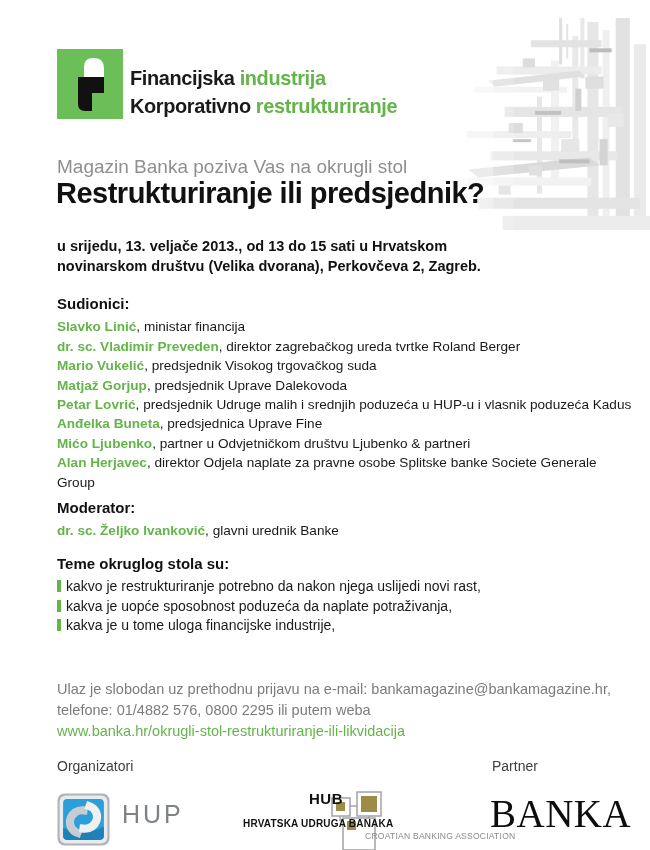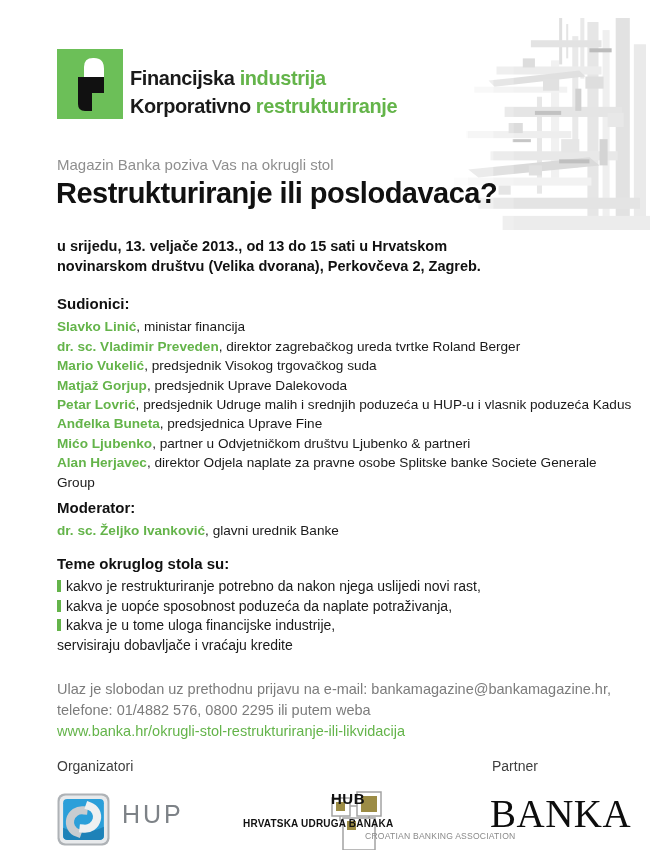--- a/index.html
+++ b/index.html
@@ -21,21 +21,21 @@
     letter-spacing:-0.4px;
     transform: scaleX(0.95); transform-origin: left top;
     white-space: nowrap;
   }
   .green-txt { color:#64b44a; }
 
   
   .arch { position:absolute; right:0; top:6px; width:212px; height:212px; z-index:0; }
 
   
-  .kicker { position:absolute; left:57px; top:144px; font-size:15px; color:#8f8f8f; z-index:2; }
+  .kicker { position:absolute; left:57px; top:144px; font-size:19px; color:#8f8f8f; z-index:2; }
   .title  {
     position:absolute; left:56px; top:165px;
     font-size:29px; font-weight:bold; letter-spacing:-0.5px; color:#111;
     z-index:2; white-space:nowrap;
   }
   .when {
     position:absolute; left:57px; top:224px;
     font-size:14.5px; font-weight:bold; line-height:20px; color:#111;
   }
 
@@ -63,21 +63,21 @@
   .label-partner { left:492px; top:746px; }
 
   .hup-logo { position:absolute; left:57px; top:781px; width:53px; height:53px; }
   .hup-abbr {
     position:absolute; left:122px; top:788px;
     font-size:25px; color:#7d8287; letter-spacing:3px;
   }
   .hup-sub { position:absolute; left:122px; top:840px; font-size:11.5px; color:#8b9094; }
 
   .hub-block { position:absolute; left:243px; top:772px; width:225px; height:70px; }
-  .hub-abbr { position:absolute; left:88px; top:6px; font-size:15px; font-weight:bold; color:#111; letter-spacing:0.5px; }
+  .hub-abbr { position:absolute; left:66px; top:6px; font-size:15px; font-weight:bold; color:#111; letter-spacing:0.5px; }
   .hub-hr { position:absolute; left:0; top:34px; font-size:10px; font-weight:bold; color:#111; letter-spacing:0.2px; white-space:nowrap; }
   .hub-en { position:absolute; left:122px; top:47px; font-size:8.6px; color:#8a8a8a; letter-spacing:0.2px; white-space:nowrap; }
   .hub-mark { position:absolute; left:66px; top:2px; }
 
   .banka-logo {
     position:absolute; left:490px; top:779px;
     font-family:"Liberation Serif", serif; font-weight:normal;
     font-size:39px; letter-spacing:0.5px; color:#0d0d0d;
   }
 </style>
@@ -132,21 +132,21 @@
     <rect x="120" y="140" width="30" height="4" fill="#bfbfbf"></rect>
     <rect x="74" y="120" width="18" height="3" fill="#c6c6c6"></rect>
     <rect x="160" y="120" width="8" height="26" fill="#d4d4d4"></rect>
     <rect x="136" y="70" width="6" height="22" fill="#d0d0d0"></rect>
     <rect x="0" y="0" width="30" height="210" fill="#ffffff" opacity="0.75"></rect>
     <rect x="30" y="0" width="25" height="210" fill="#ffffff" opacity="0.45"></rect>
     <rect x="55" y="0" width="20" height="210" fill="#ffffff" opacity="0.2"></rect>
   </svg>
 
   <div class="kicker">Magazin Banka poziva Vas na okrugli stol</div>
-  <h1 class="title">Restrukturiranje ili poslodavaca?</h1>
+  <h1 class="title">Restrukturiranje ili predsjednik?</h1>
   <div class="when">
     <div>u srijedu, 13. veljače 2013., od 13 do 15 sati u Hrvatskom</div>
     <div>novinarskom društvu (Velika dvorana), Perkovčeva 2, Zagreb.</div>
   </div>
 
   <div class="participants">
     <div class="section-heading">Sudionici:</div>
     <div class="p-row"><span class="p-name">Slavko Linić</span><span>, ministar financija</span></div>
     <div class="p-row"><span class="p-name">dr. sc. Vladimir Preveden</span><span>, direktor zagrebačkog ureda tvrtke Roland Berger</span></div>
     <div class="p-row"><span class="p-name">Mario Vukelić</span><span>, predsjednik Visokog trgovačkog suda</span></div>
@@ -169,21 +169,20 @@
         <span>kakvo je restrukturiranje potrebno da nakon njega uslijedi novi rast,</span>
       </div>
     <div class="topic-row">
         <span class="bullet"></span>
         <span>kakva je uopće sposobnost poduzeća da naplate potraživanja,</span>
       </div>
     <div class="topic-row">
         <span class="bullet"></span>
         <span>kakva je u tome uloga financijske industrije,</span>
       </div>
-    <div class="topic-cont">servisiraju dobavljače i vraćaju kredite</div>
   </div>
 
   <div class="contact">
     <div>Ulaz je slobodan uz prethodnu prijavu na e-mail: bankamagazine@bankamagazine.hr,</div>
     <div>telefone: 01/4882 576, 0800 2295 ili putem weba</div>
     <a href="#">www.banka.hr/okrugli-stol-restrukturiranje-ili-likvidacija</a>
   </div>
 
   <div class="footer-label label-org">Organizatori</div>
   <div class="footer-label label-partner">Partner</div>

